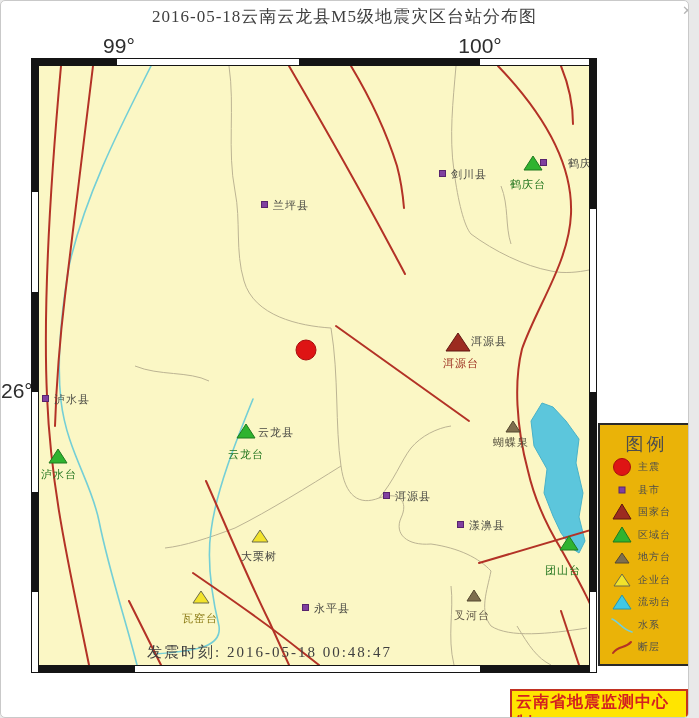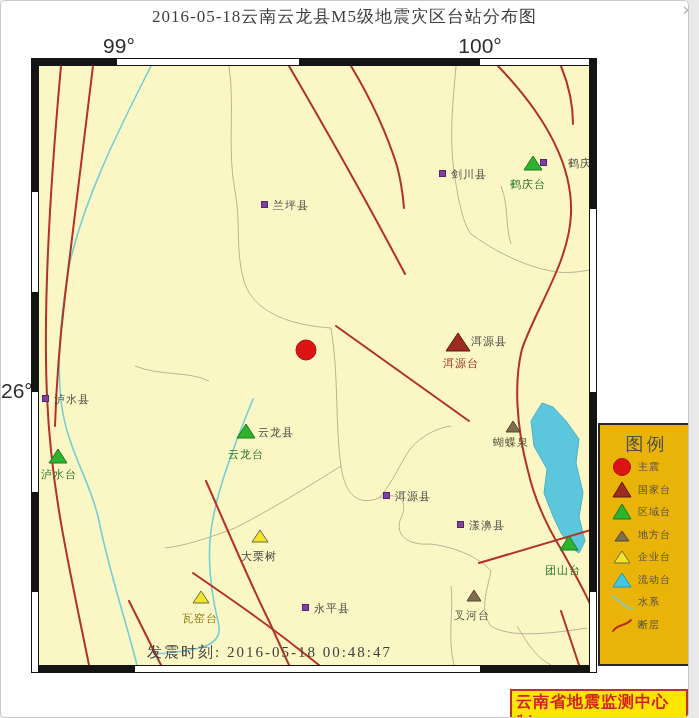--- a/index.html
+++ b/index.html
@@ -195,20 +195,28 @@
       <span class="sym">
           <svg width="26" height="20">
         <circle cx="13" cy="10" r="8.5" fill="#DE1414" stroke="#a80e0e"></circle>
           </svg>
         </span>
       <span class="ltxt">主震</span>
     </div>
     <div class="lrow">
       <span class="sym">
           <svg width="26" height="20">
+        <rect x="10" y="7" width="6" height="6" fill="#8040A0" stroke="#58246e"></rect>
+          </svg>
+        </span>
+      <span class="ltxt">县市</span>
+    </div>
+    <div class="lrow">
+      <span class="sym">
+          <svg width="26" height="20">
         <polygon points="13,2 22,17 4,17" fill="#9C2B20" stroke="#601812"></polygon>
           </svg>
         </span>
       <span class="ltxt">国家台</span>
     </div>
     <div class="lrow">
       <span class="sym">
           <svg width="26" height="20">
         <polygon points="13,2 22,17 4,17" fill="#2FB32F" stroke="#1f7a1f"></polygon>
           </svg>

